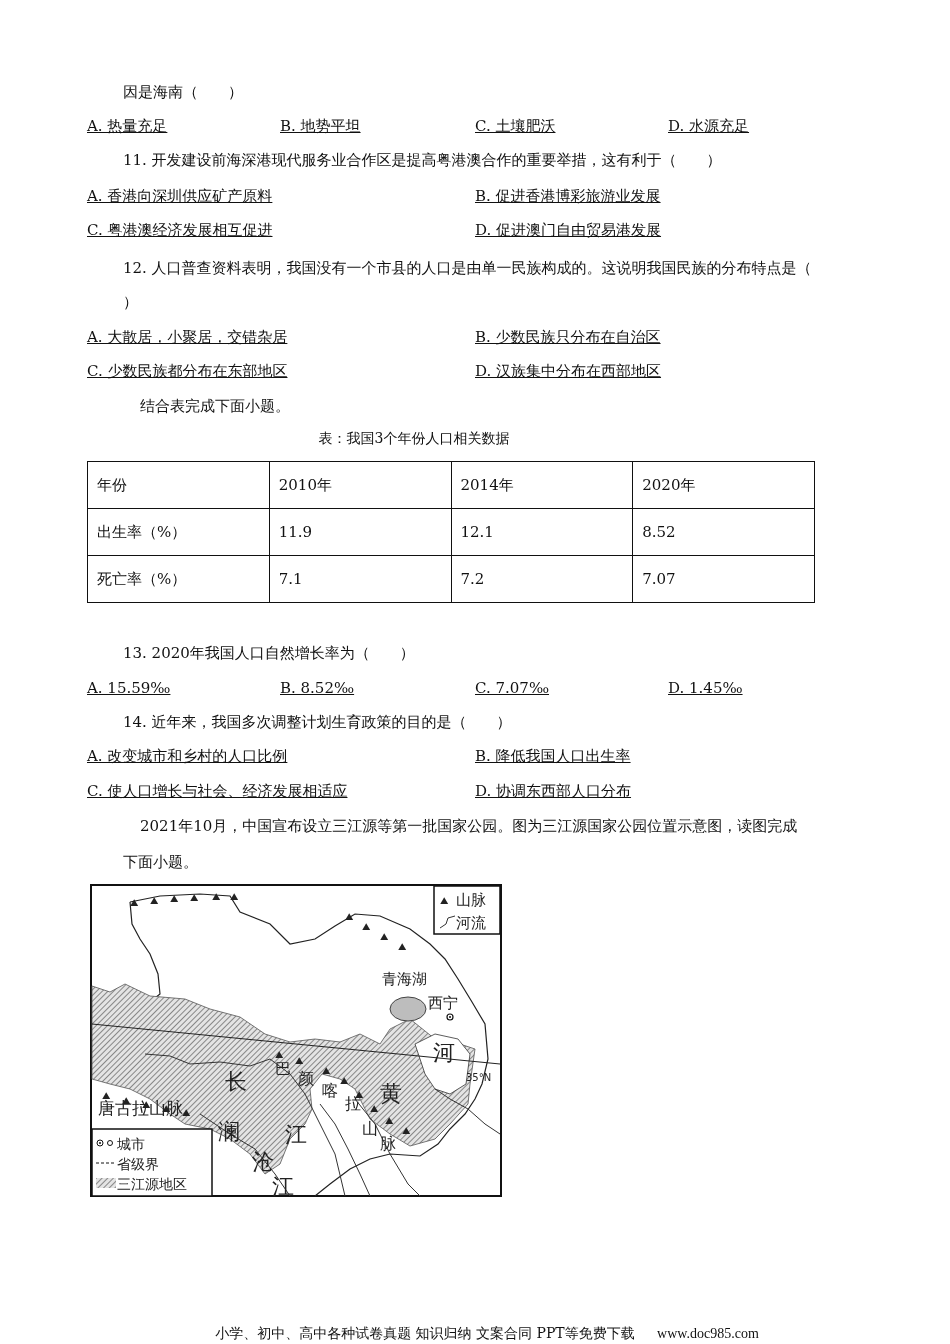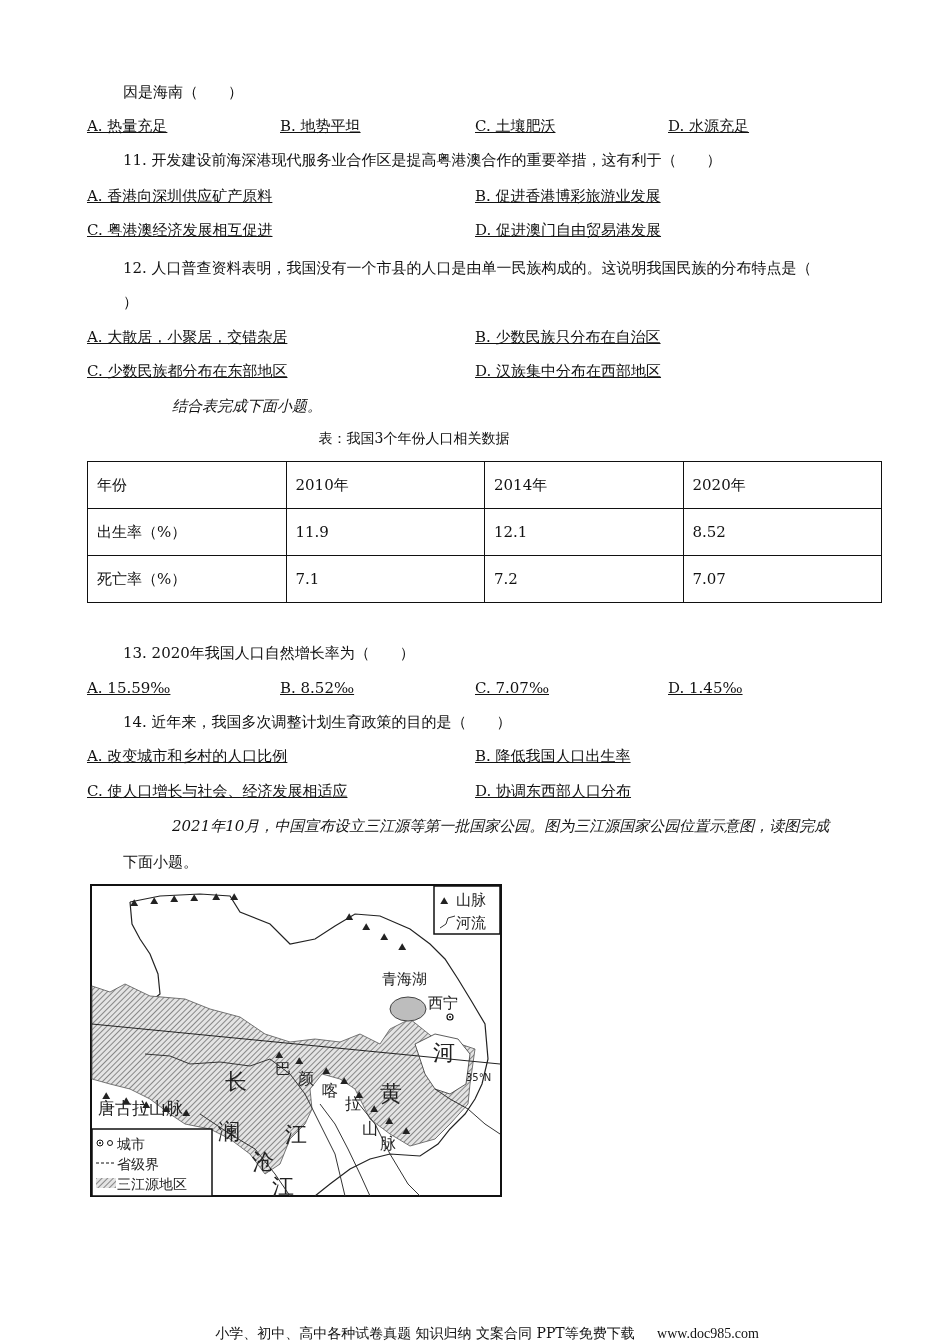--- a/index.html
+++ b/index.html
@@ -3,24 +3,24 @@
 <meta charset="utf-8">
 <style>
   html, body { margin: 0; padding: 0; background: #ffffff; }
   body {
     width: 950px; height: 1344px; position: relative; overflow: hidden;
     font-family: "DejaVu Serif", "Liberation Serif", serif;
     color: #111111; font-size: 15px;
   }
   .line { position: absolute; left: 87px; white-space: nowrap; line-height: 20px; margin-left: 36px; }
   .opt { position: absolute; white-space: nowrap; line-height: 20px; text-decoration: underline; }
-  .indent { left: 136px; font-style: italic; }
+  .indent { left: 104px; }
   .caption { position: absolute; left: 0; width: 828px; text-align: center; font-size: 14px; top: 430px; }
   table.data {
-    position: absolute; left: 87px; top: 461px; width: 795px;
+    position: absolute; left: 87px; top: 461px; width: 728px;
     border-collapse: collapse; font-size: 15px;
   }
   table.data td {
     border: 1.5px solid #111; height: 46px; padding: 0 0 0 9px;
     width: 25%; vertical-align: middle;
   }
   .map-wrap { position: absolute; left: 90px; top: 884px; width: 412px; height: 313px; }
   .footer { position: absolute; top: 1325px; left: 12px; width: 950px; text-align: center; font-size: 14px; }
   .footer .url { margin-left: 18px; font-family: "Liberation Serif", serif; }
   svg text { font-family: "DejaVu Sans", "Liberation Sans", sans-serif; }

